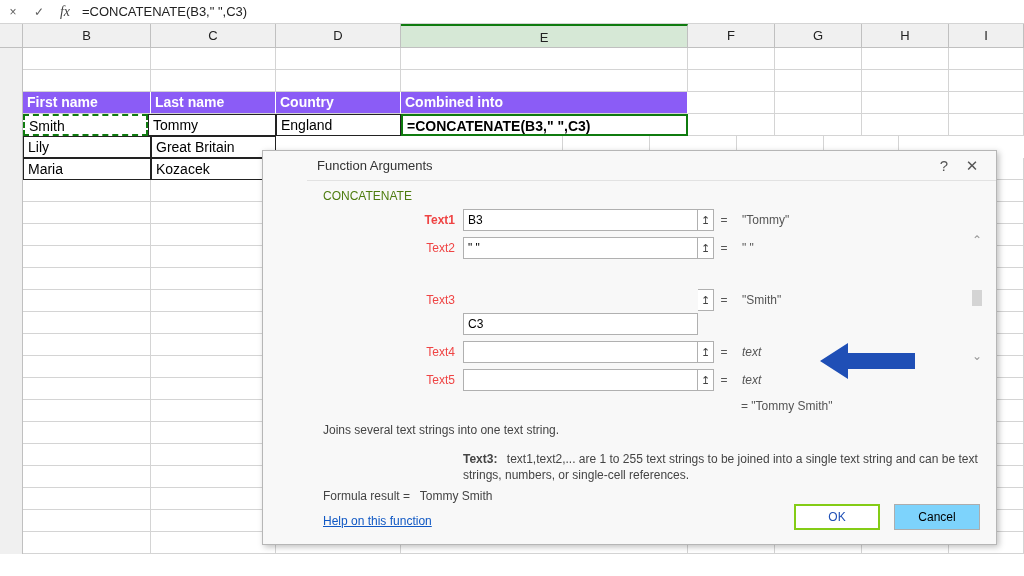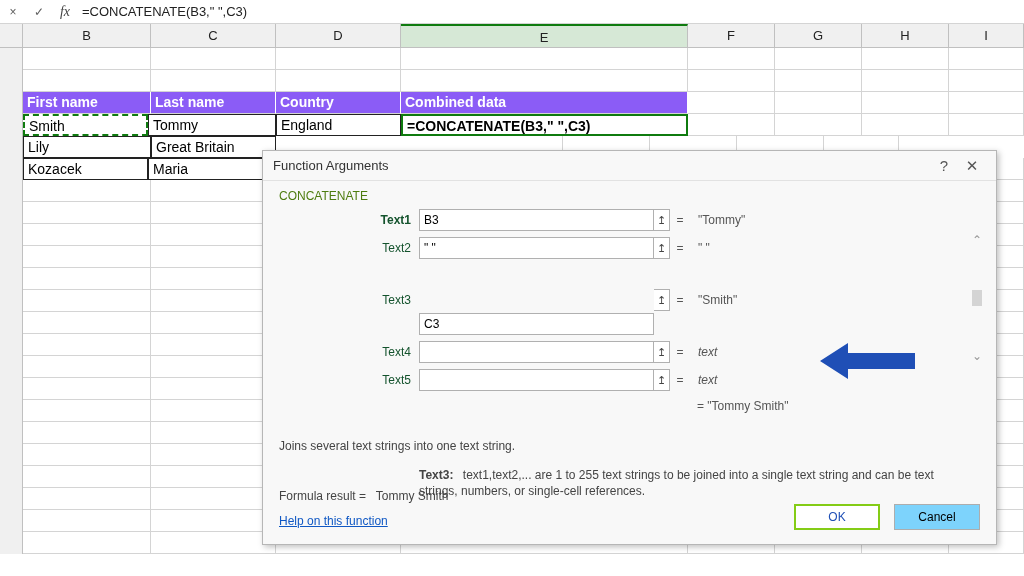--- a/index.html
+++ b/index.html
@@ -32,42 +32,42 @@
     
     .bordered { border: 1px solid #222 !important; }
     .marching { border: 2px dashed #0f7b0f !important; }
     .activecell { border: 2px solid #0f7b0f !important; font-weight: 700; }
 
     
     .dialog {
       position: absolute; left: 262px; top: 150px; width: 735px; height: 395px;
       background: #f8f8f8; border: 1px solid #b6b6b6;
       box-shadow: 2px 2px 6px rgba(0,0,0,.25);
-      font-size: 12px; color: #444;
+      font-size: 12px; color: #444; padding-left: 44px;
     }
     .dlg-title { display: flex; align-items: center; height: 30px; padding: 0 10px; border-bottom: 1px solid #e2e2e2; }
     .dlg-title span.t { flex: 1; font-size: 13px; color: #333; }
     .dlg-title .hlp, .dlg-title .cls { width: 28px; text-align: center; font-size: 15px; color: #555; }
     .dlg-body { padding: 8px 16px 0 16px; position: relative; height: calc(100% - 30px); }
     .fn-name { color: #4d7c0f; margin-bottom: 6px; }
     .arg-grid { display: grid; grid-template-columns: 140px 235px 16px 20px 8px 250px; row-gap: 6px; align-items: center; }
-    .arg-label { text-align: right; padding-right: 8px; color: #14532d; }
+    .arg-label { text-align: right; padding-right: 8px; color: #ef4444; }
     .arg-label.bold { font-weight: 700; }
     .arg-input { height: 22px; border: 1px solid #b0b0b0; background: #fff; padding: 1px 4px; font-size: 12px; }
     .ref-btn { width: 16px; height: 22px; border: 1px solid #b0b0b0; border-left: none; background: #fff; display: flex; align-items: center; justify-content: center; font-size: 11px; }
     .eq { color: #555; text-align: center; }
     .preview { color: #555; }
     .preview.italic { font-style: italic; }
 
     .scroll-area { position: absolute; right: 10px; top: 52px; width: 18px; height: 130px; display: flex; flex-direction: column; align-items: center; justify-content: space-between; }
     .scroll-arrow { font-size: 12px; color: #999; }
     .scroll-thumb { width: 10px; height: 16px; background: #d4d4d4; }
 
     .result-line { margin-left: 418px; margin-top: 8px; color: #555; position: relative; }
-    .desc { margin-top: 26px; color: #444; }
+    .desc { margin-top: 10px; color: #444; }
     .hint-block { margin: 14px 0 0 140px; width: 520px; color: #444; line-height: 1.35; }
     .hint-block b { font-weight: 700; margin-right: 6px; }
     .formula-result { position: absolute; left: 16px; bottom: 41px; color: #444; }
     .help-link { position: absolute; left: 16px; bottom: 16px; color: #1058c4; text-decoration: underline; font-size: 12px; }
     .dlg-buttons { position: absolute; right: 16px; bottom: 14px; display: flex; gap: 14px; }
     .btn { width: 86px; height: 26px; border: 1px solid #adadad; background: #7dd3fc; font-size: 12px; }
     .btn.primary { border: 2px solid #84cc16; background: #fff; color: #1f4fb6; }
 
     
     .arrow { position: absolute; left: 820px; top: 340px; width: 95px; height: 42px; pointer-events: none; }
@@ -117,21 +117,21 @@
     <div class="cell wG"></div>
     <div class="cell wH"></div>
     <div class="cell wI"></div>
   </div>
 
   <div class="row">
     <div class="rowh"></div>
     <div class="cell wB thcell">First name</div>
     <div class="cell wC thcell">Last name</div>
     <div class="cell wD thcell">Country</div>
-    <div class="cell wE thcell">Combined data</div>
+    <div class="cell wE thcell">Combined into</div>
     <div class="cell wF"></div>
     <div class="cell wG"></div>
     <div class="cell wH"></div>
     <div class="cell wI"></div>
   </div>
 
   <div class="row">
     <div class="rowh"></div>
     <div class="cell wC marching">Smith</div>
     <div class="cell wB bordered">Tommy</div>
@@ -149,22 +149,22 @@
     <div class="cell wD bordered">Great Britain</div>
     <div class="cell wE"></div>
     <div class="cell wF"></div>
     <div class="cell wG"></div>
     <div class="cell wH"></div>
     <div class="cell wI"></div>
   </div>
 
   <div class="row">
     <div class="rowh"></div>
+    <div class="cell wB bordered">Maria</div>
     <div class="cell wC bordered">Kozacek</div>
-    <div class="cell wB bordered">Maria</div>
     <div class="cell wD"></div>
     <div class="cell wE"></div>
     <div class="cell wF"></div>
     <div class="cell wG"></div>
     <div class="cell wH"></div>
     <div class="cell wI"></div>
   </div>
 
   <div class="row">
       <div class="rowh"></div>

